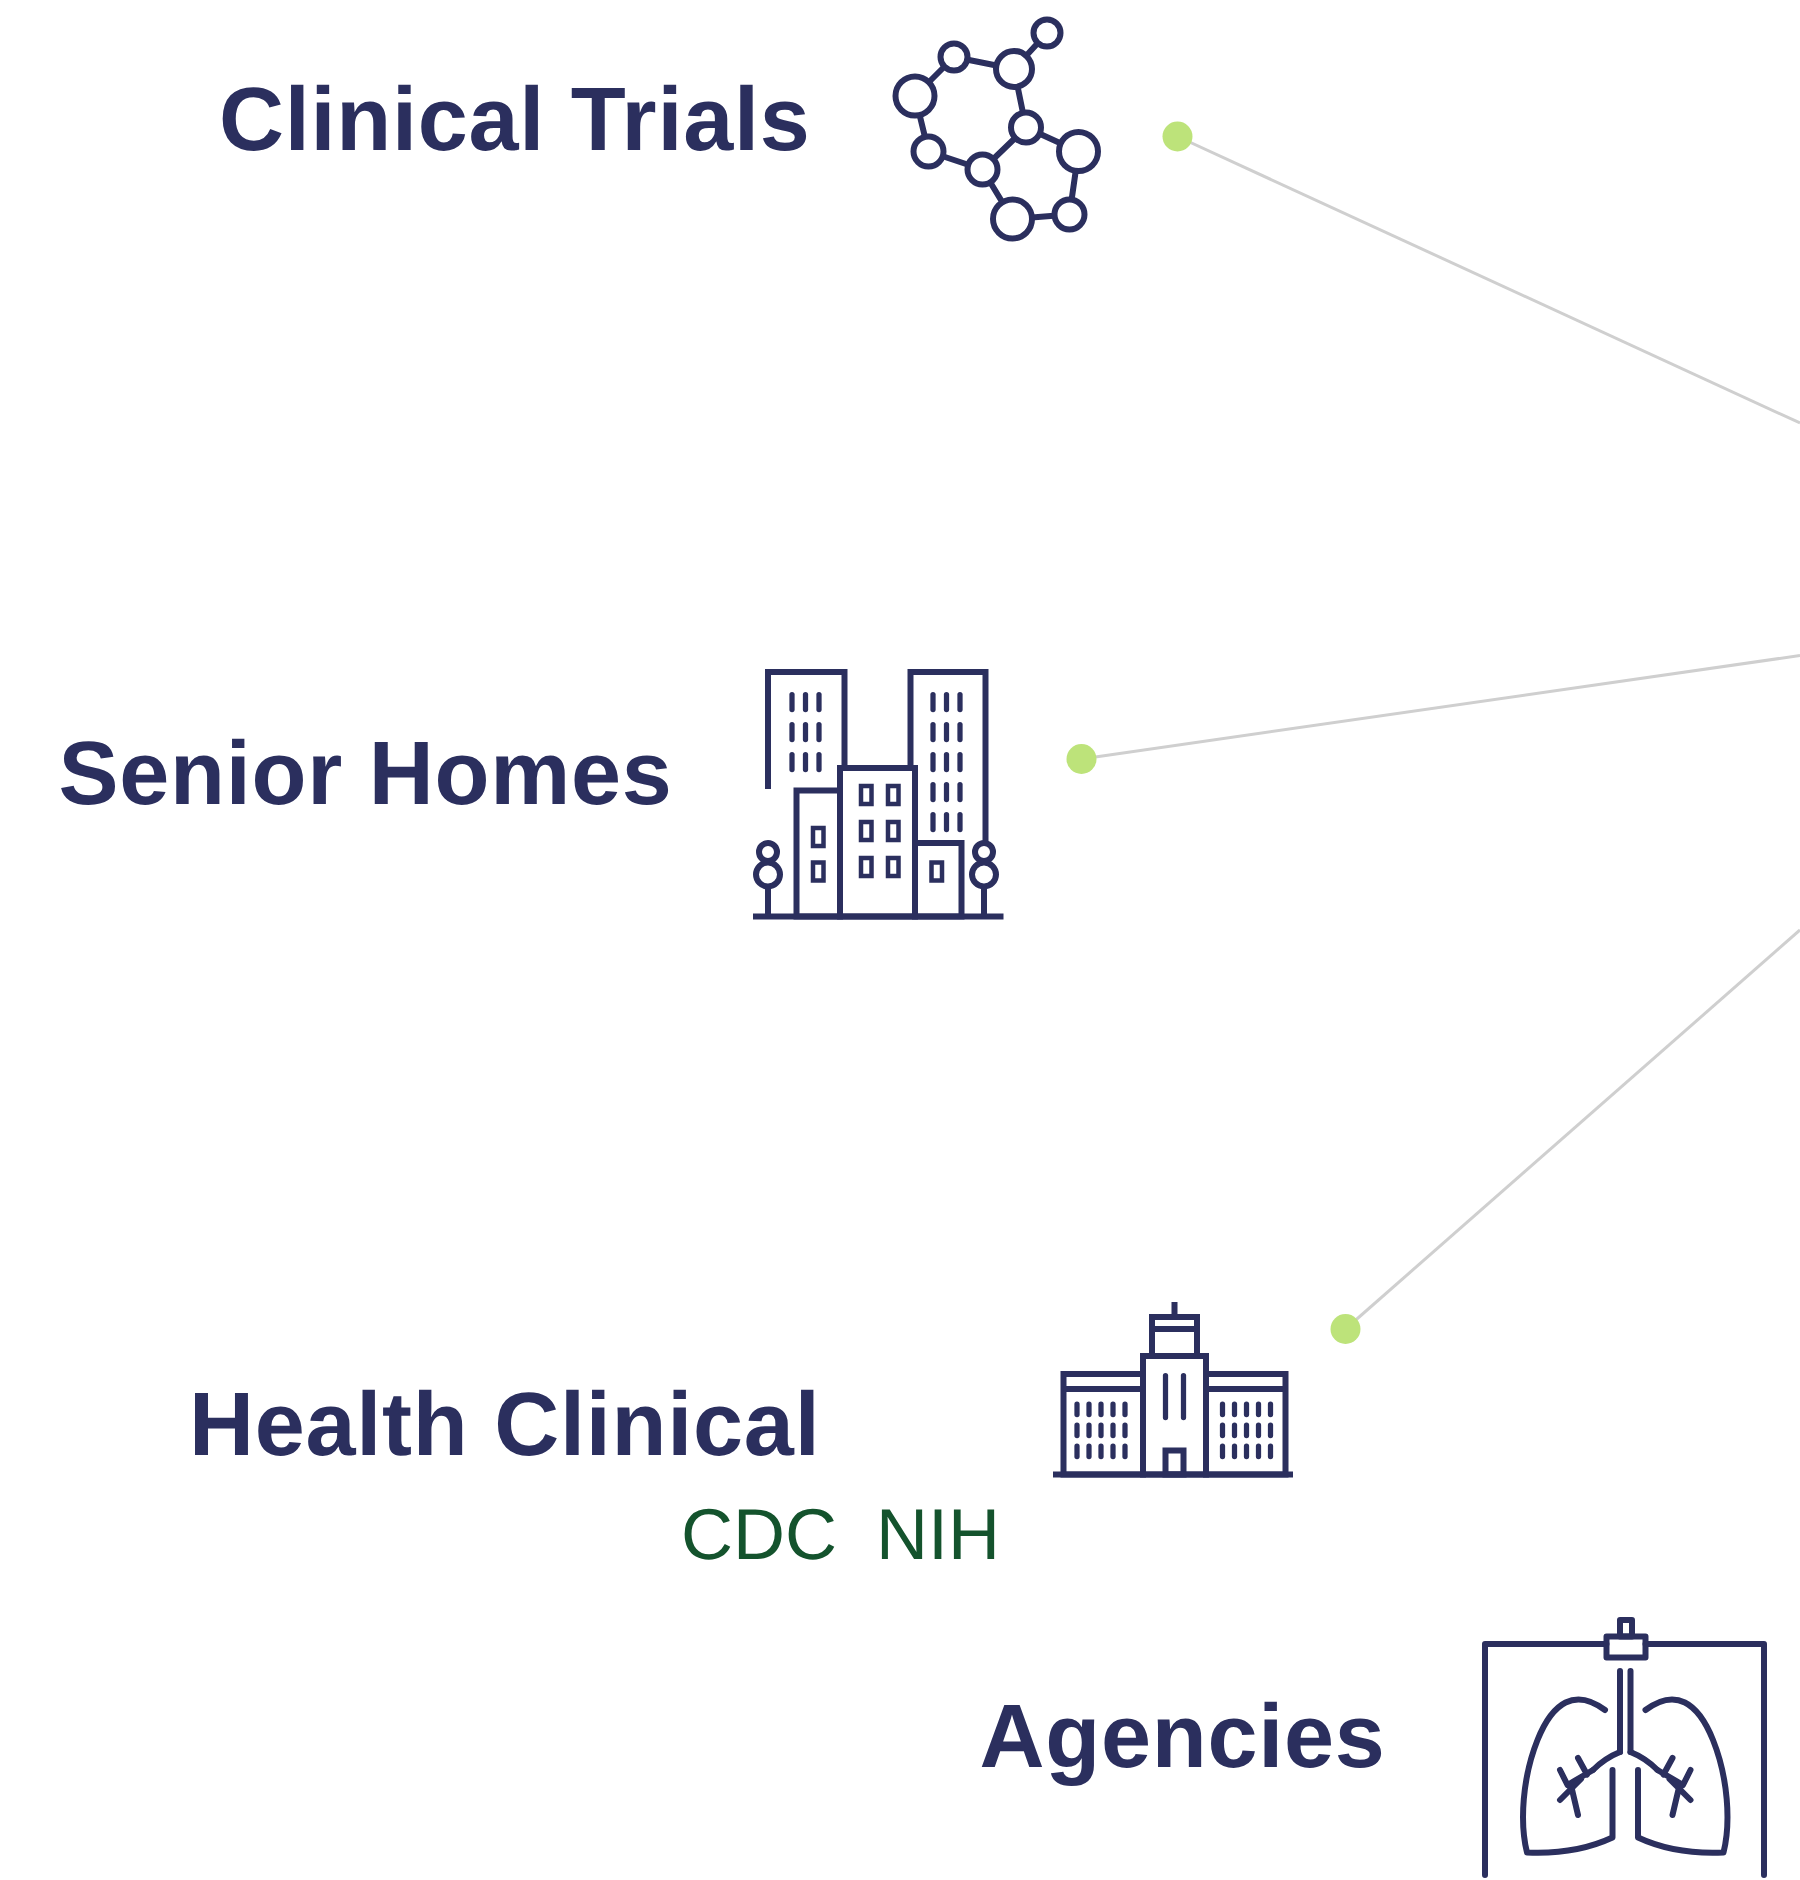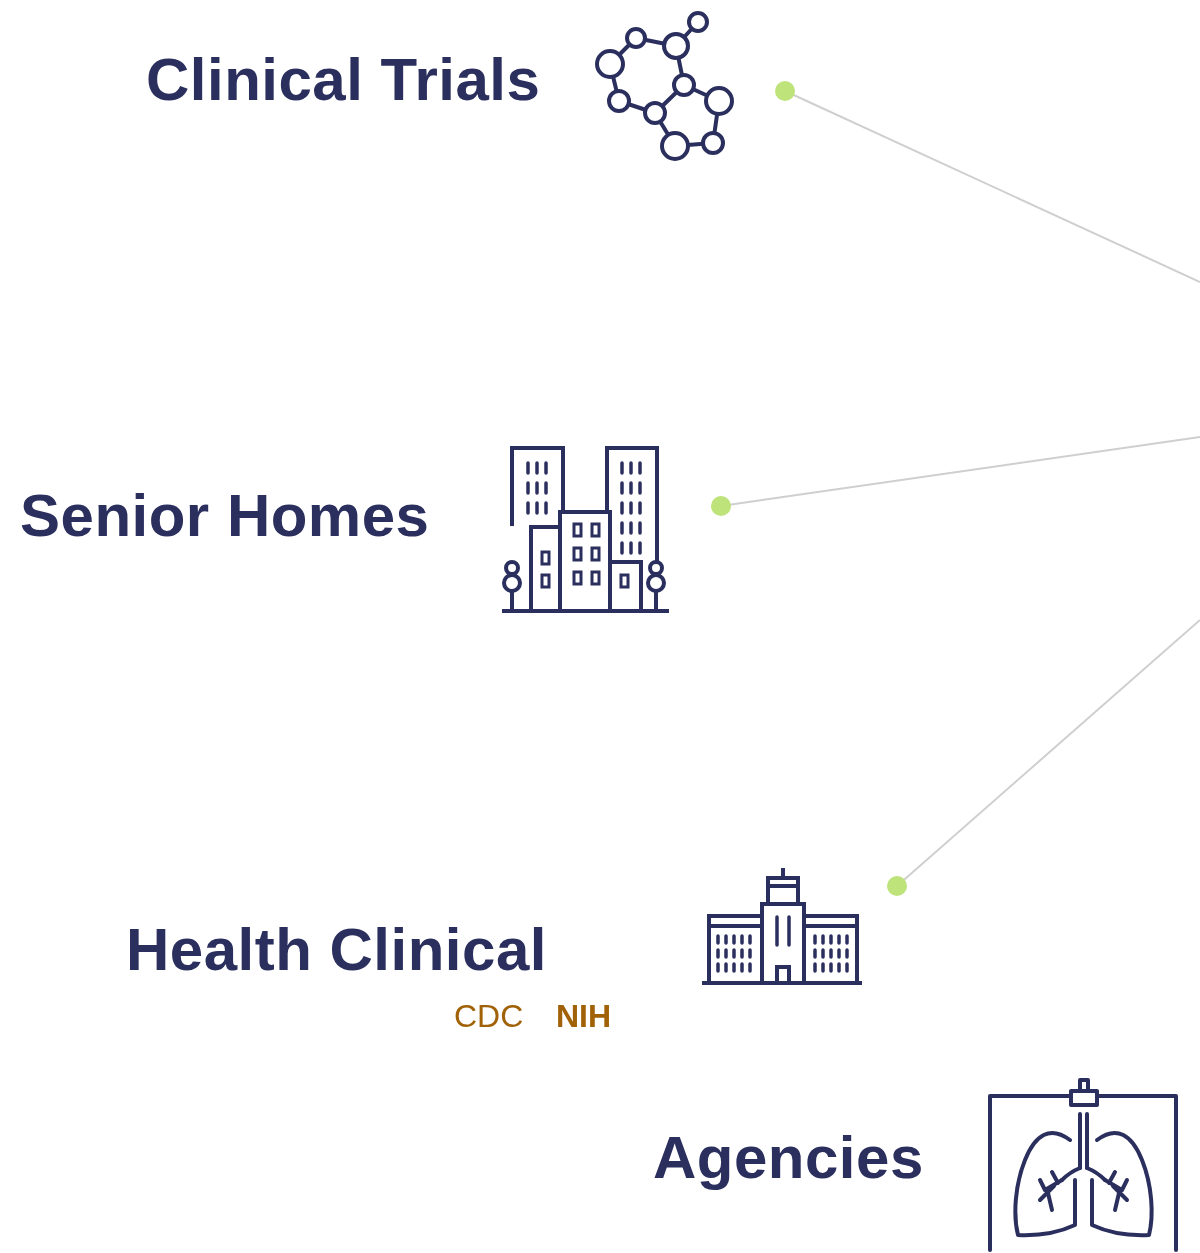--- a/index.html
+++ b/index.html
@@ -1,18 +1,18 @@
 <!DOCTYPE html>
 <html><head>
 <meta charset="utf-8">
 <style>
   html,body{margin:0;padding:0;background:#ffffff;}
   body{width:1200px;height:1253px;position:relative;overflow:hidden;font-family:"Liberation Sans",sans-serif;}
   .label{position:absolute;color:#2b2f5e;font-weight:700;font-size:60px;white-space:nowrap;letter-spacing:0.5px;line-height:1;}
-  .sub{position:absolute;color:#a16207;font-size:32px;white-space:nowrap;line-height:1;}
+  .sub{position:absolute;color:#14532d;font-size:48px;white-space:nowrap;line-height:1;}
   .icon{position:absolute;}
   .lines{position:absolute;left:0;top:0;}
 </style>
 </head>
 <body>
 
 <svg class="lines" width="1200" height="1253" viewBox="0 0 1200 1253">
   <line x1="785" y1="91" x2="1200" y2="282" stroke="#cfcfcf" stroke-width="2"></line>
   <line x1="721" y1="506" x2="1200" y2="437" stroke="#cfcfcf" stroke-width="2"></line>
   <line x1="897" y1="886" x2="1200" y2="620" stroke="#cfcfcf" stroke-width="2"></line>
@@ -43,21 +43,21 @@
     <circle cx="610" cy="64" r="13"></circle>
     <circle cx="684" cy="85" r="10"></circle>
     <circle cx="619" cy="101" r="10"></circle>
     <circle cx="719" cy="101" r="13"></circle>
     <circle cx="655" cy="113" r="10"></circle>
     <circle cx="675" cy="146" r="13"></circle>
     <circle cx="713" cy="143" r="10"></circle>
   </g>
 </svg>
 
-<div class="label" style="left:20px;top:486px;">Senior Homes</div>
+<div class="label" style="left:39px;top:486px;">Senior Homes</div>
 <svg class="icon" style="left:498px;top:444px;" width="175" height="172" viewBox="498 444 175 172">
   <g stroke="#2b2f5e" stroke-width="4" fill="none">
     <polyline points="512,526 512,448 563,448 563,512"></polyline>
     <polyline points="607,512 607,448 657,448 657,562"></polyline>
     <rect x="531" y="527" width="29" height="84"></rect>
     <rect x="560" y="512" width="50" height="99"></rect>
     <rect x="610" y="562" width="31" height="49"></rect>
     <line x1="502" y1="611" x2="669" y2="611"></line>
     <circle cx="512" cy="568" r="6"></circle>
     <circle cx="512" cy="583" r="8"></circle>
@@ -100,21 +100,21 @@
     <rect x="574" y="572" width="7" height="12"></rect>
       <rect x="592" y="572" width="7" height="12"></rect>
     <rect x="542" y="552" width="7" height="12"></rect>
       <rect x="542" y="575" width="7" height="12"></rect>
     <rect x="621" y="575" width="7" height="12"></rect>
   </g>
 </svg>
 
 <div class="label" style="left:126px;top:920px;">Health Clinical</div>
 <div class="sub" style="left:454px;top:1000px;">CDC</div>
-<div class="sub" style="left:556px;top:1000px;font-weight:bold;">NIH</div>
+<div class="sub" style="left:584px;top:1000px;">NIH</div>
 <svg class="icon" style="left:700px;top:866px;" width="165" height="122" viewBox="700 866 165 122">
   <g stroke="#2b2f5e" stroke-width="4" fill="none">
     <line x1="783" y1="868" x2="783" y2="878"></line>
     <rect x="768" y="878" width="30" height="26"></rect>
     <line x1="768" y1="886" x2="798" y2="886"></line>
     <rect x="762" y="904" width="42" height="79"></rect>
     <rect x="709" y="916" width="53" height="67"></rect>
     <rect x="804" y="916" width="53" height="67"></rect>
     <line x1="709" y1="926" x2="762" y2="926"></line>
     <line x1="804" y1="926" x2="857" y2="926"></line>

